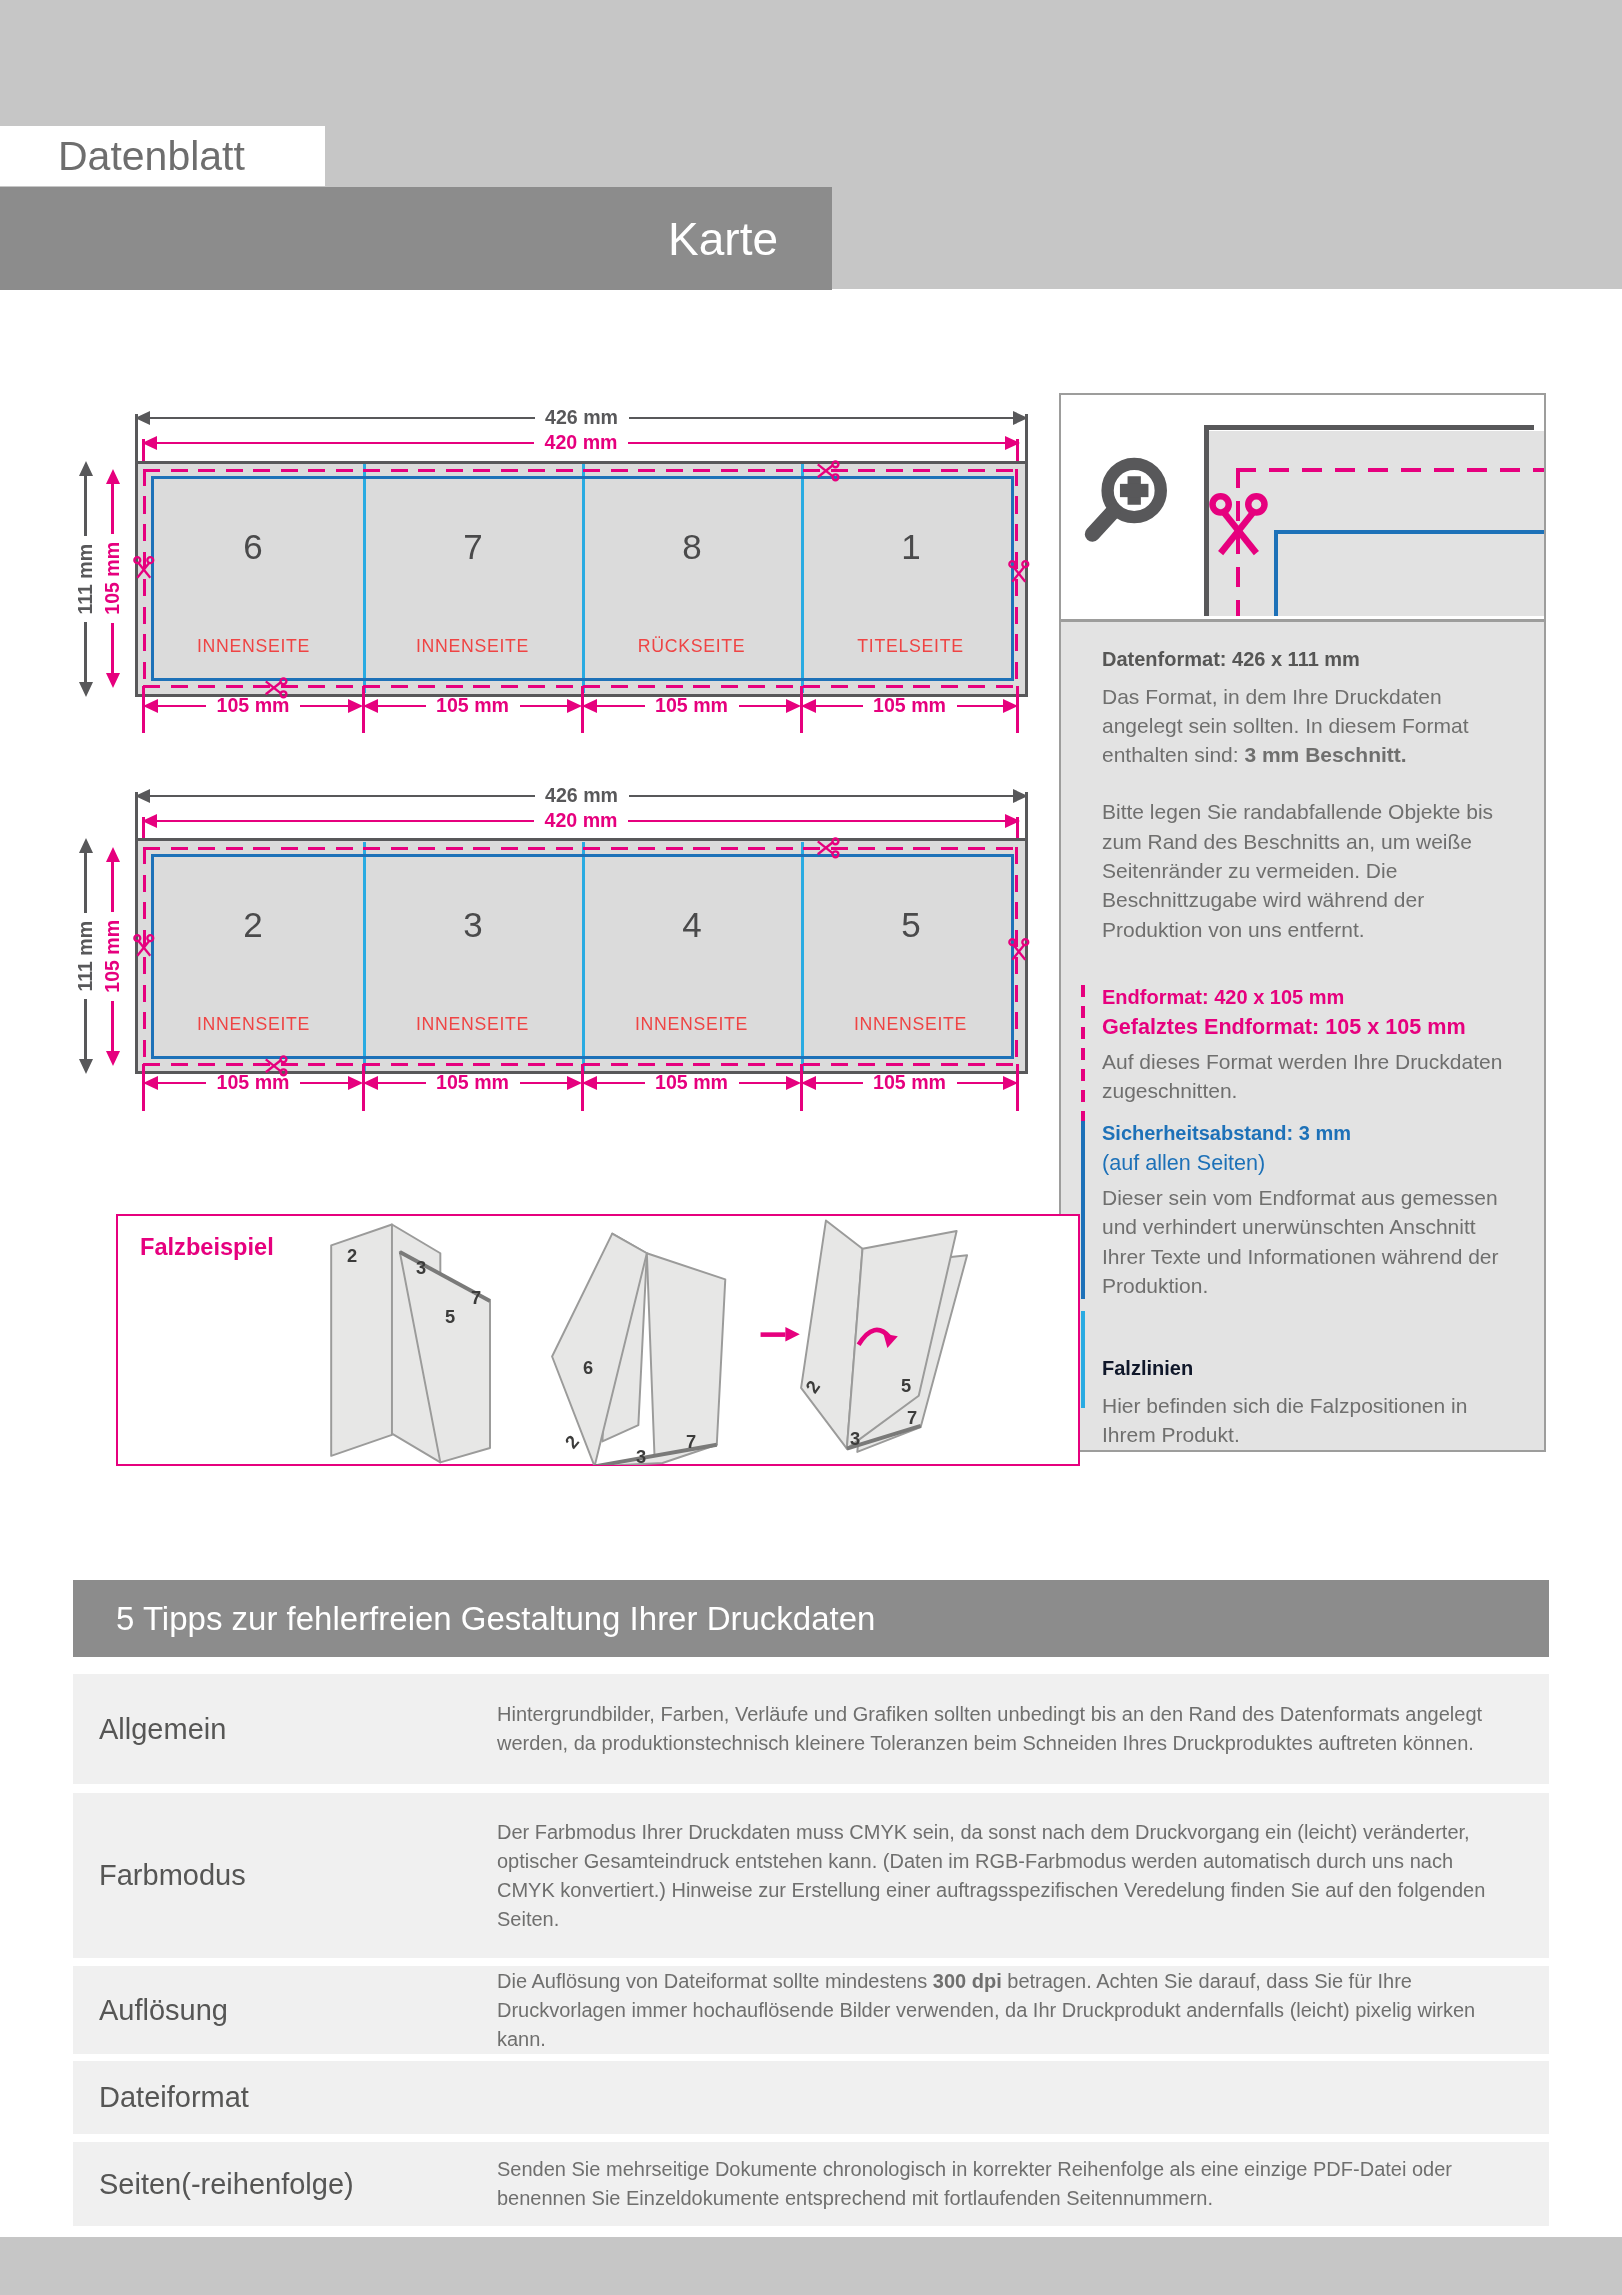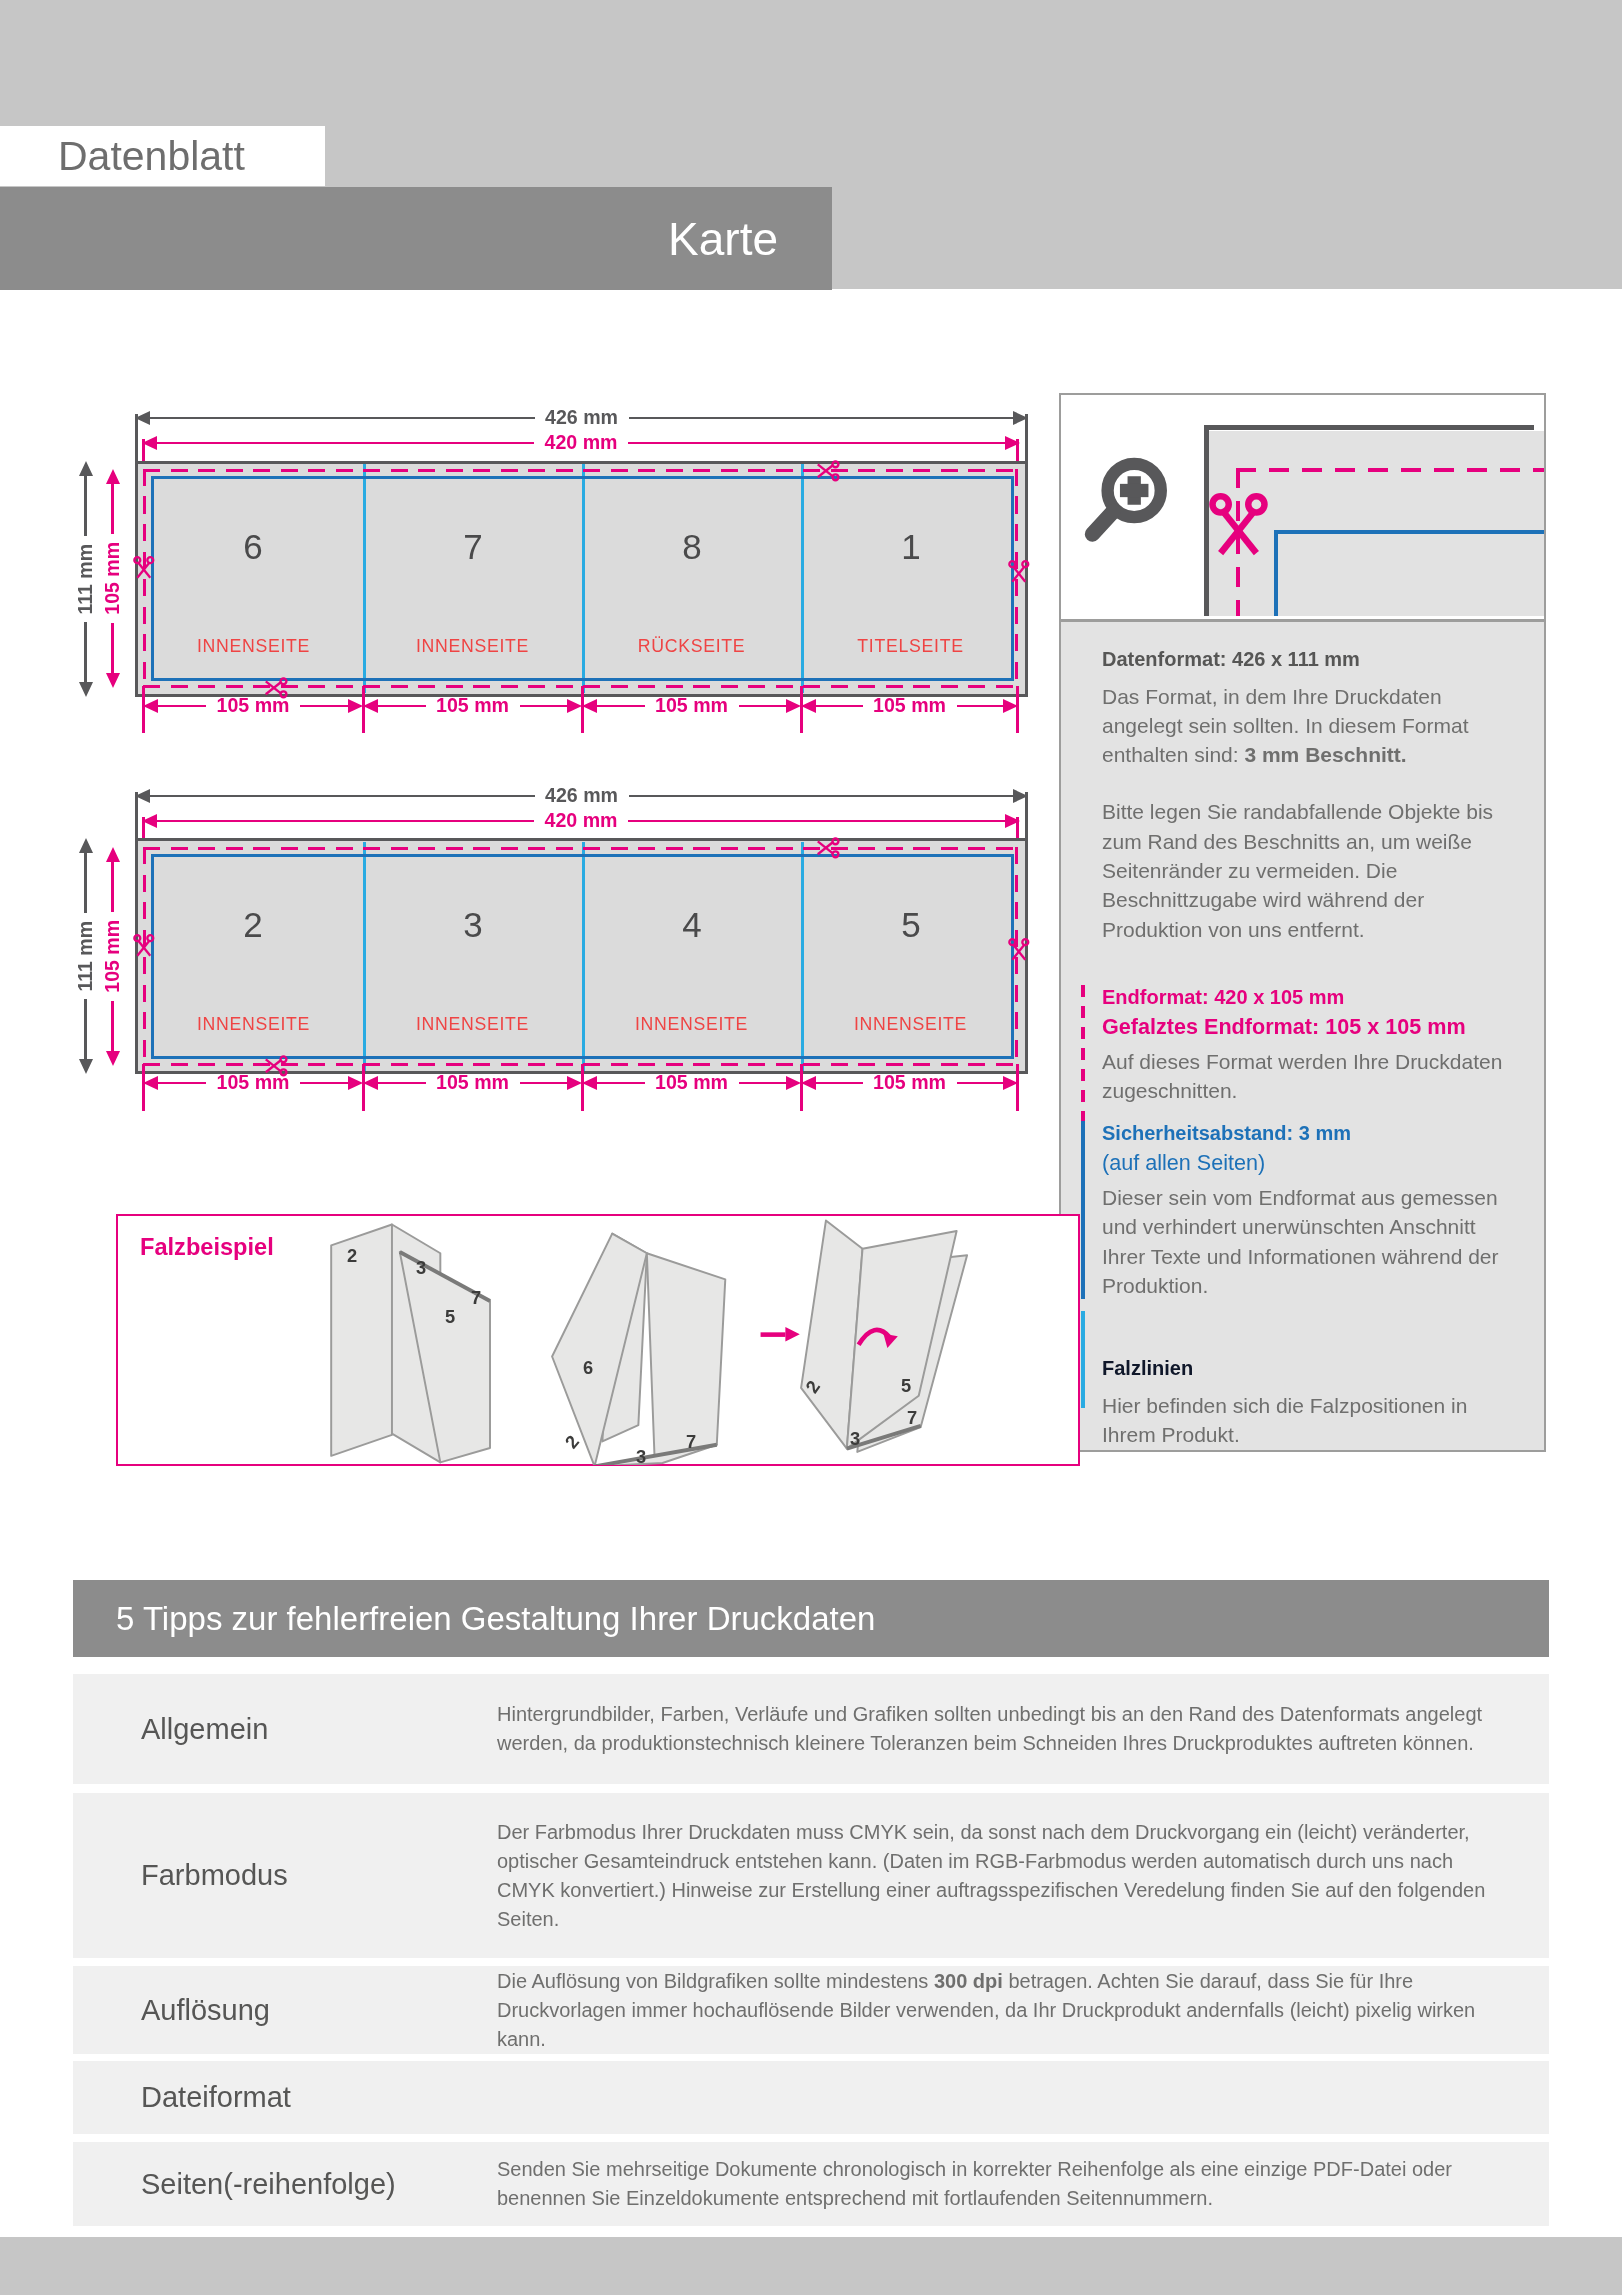--- a/index.html
+++ b/index.html
@@ -107,21 +107,21 @@
   .falz-box{position:absolute;left:116px;top:1214px;width:964px;height:252px;background:#ffffff;border:2.6px solid #e6007e;}
   .falz-label{position:absolute;left:22px;top:18.3px;font-size:23.6px;font-weight:bold;color:#e6007e;}
   .falz-svg{position:absolute;left:0;top:0;width:910px;height:249px;}
   .fz-n{position:absolute;font-size:18.3px;font-weight:bold;color:#3c3c3b;}
 
   
   .tips-banner{position:absolute;left:73px;top:1580px;width:1476px;height:77px;background:#8c8c8c;
       display:flex;align-items:center;padding-left:43px;}
   .tips-banner span{color:#ffffff;font-size:33px;}
   .tip-row{position:absolute;left:73px;width:1476px;background:#f0f0f0;display:flex;align-items:center;}
-  .tip-label{width:424px;padding-left:68px;font-size:29px;color:#565655;flex-shrink:0;}
+  .tip-label{width:424px;padding-left:26px;font-size:29px;color:#565655;flex-shrink:0;}
   .tip-text{width:1008px;font-size:20px;line-height:29px;color:#6f6f6e;}
   .tr1{top:1674px;height:110px;} .tr2{top:1793px;height:165px;} .tr3{top:1966px;height:88px;}
   .tr4{top:2061px;height:73px;} .tr5{top:2142px;height:84px;}
   .footer{position:absolute;left:0;top:2237px;width:1623px;height:59px;background:#c6c6c6;}
   b{font-weight:bold;}
 </style>
 </head>
 <body>
 
 <div class="page">
@@ -495,21 +495,21 @@
   <div class="tip-row tr1">
     <div class="tip-label">Allgemein</div>
     <div class="tip-text"><span>Hintergrundbilder, Farben, Verläufe und Grafiken sollten unbedingt bis an den Rand des Datenformats angelegt werden, da produktionstechnisch kleinere Toleranzen beim Schneiden Ihres Druckproduktes auftreten können.</span><b></b><span></span></div>
   </div>
   <div class="tip-row tr2">
     <div class="tip-label">Farbmodus</div>
     <div class="tip-text"><span>Der Farbmodus Ihrer Druckdaten muss CMYK sein, da sonst nach dem Druckvorgang ein (leicht) veränderter, optischer Gesamteindruck entstehen kann. (Daten im RGB-Farbmodus werden automatisch durch uns nach CMYK konvertiert.) Hinweise zur Erstellung einer auftragsspezifischen Veredelung finden Sie  auf den folgenden Seiten.</span><b></b><span></span></div>
   </div>
   <div class="tip-row tr3">
     <div class="tip-label">Auflösung</div>
-    <div class="tip-text"><span>Die Auflösung von Bildgrafiken sollte mindestens </span><b>300 dpi</b><span> betragen. Achten Sie darauf, dass Sie für Ihre Druckvorlagen immer hochauflösende Bilder verwenden, da Ihr Druckprodukt andernfalls (leicht) pixelig wirken kann.</span></div>
+    <div class="tip-text"><span>Die Auflösung von Dateiformat sollte mindestens </span><b>300 dpi</b><span> betragen. Achten Sie darauf, dass Sie für Ihre Druckvorlagen immer hochauflösende Bilder verwenden, da Ihr Druckprodukt andernfalls (leicht) pixelig wirken kann.</span></div>
   </div>
   <div class="tip-row tr4">
     <div class="tip-label">Dateiformat</div>
   </div>
   <div class="tip-row tr5">
     <div class="tip-label">Seiten(-reihenfolge)</div>
     <div class="tip-text"><span>Senden Sie mehrseitige Dokumente chronologisch in korrekter Reihenfolge als eine einzige PDF-Datei oder benennen Sie Einzeldokumente entsprechend mit fortlaufenden Seitennummern.</span><b></b><span></span></div>
   </div>
 
   <div class="footer"></div>

